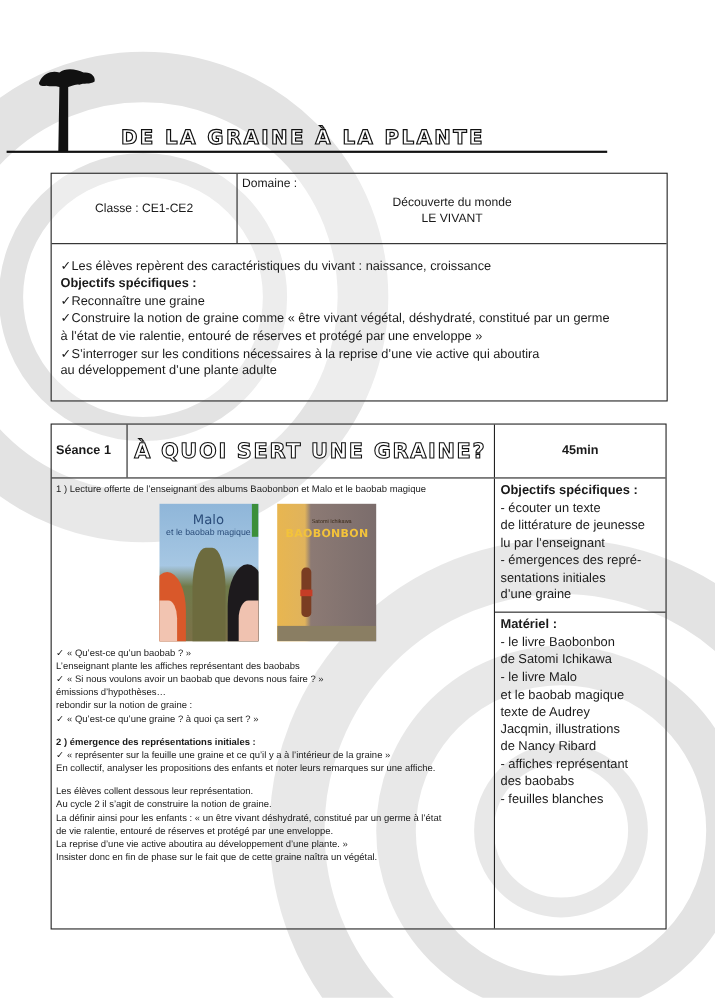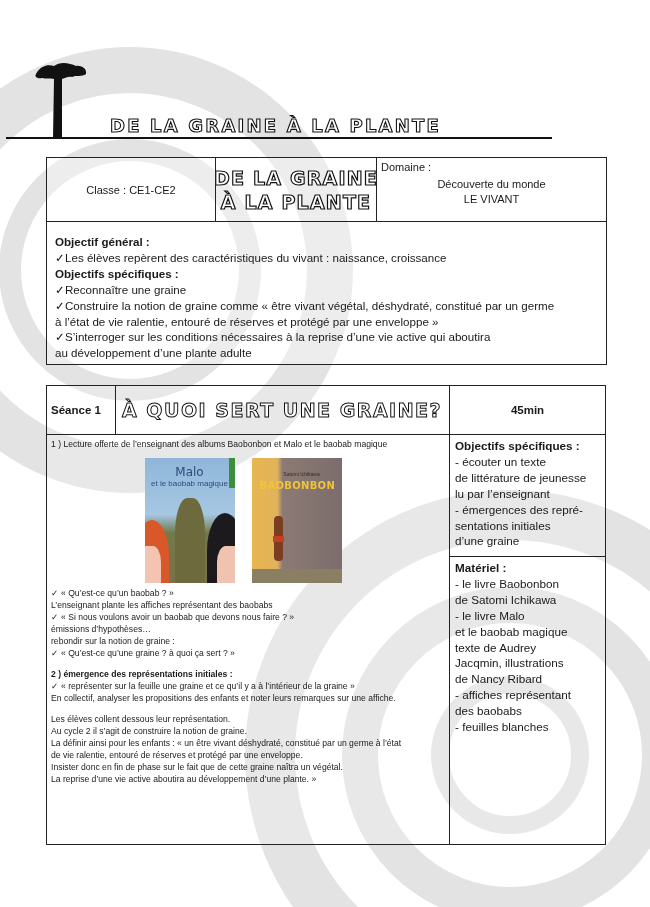--- a/index.html
+++ b/index.html
@@ -89,34 +89,29 @@
   </svg>
   <div class="header-title">DE LA GRAINE À LA PLANTE</div>
   <div class="header-rule"></div>
 </div>
 
 <div class="info-table">
   <div class="info-top">
     <div class="cell-class">
       <span>Classe : CE1-CE2</span>
     </div>
-    <div class="cell-title">
-      <div class="big">DE LA GRAINE</div>
-      <div class="big">À LA PLANTE</div>
-    </div>
     <div class="cell-domain">
       <div class="lbl">Domaine :</div>
       <div class="val">
         <div>Découverte du monde</div>
         <div>LE VIVANT</div>
       </div>
     </div>
   </div>
   <div class="info-body">
-    <div class="bold">Objectif général :</div>
     <div><span class="check">✓</span><span>Les élèves repèrent des caractéristiques du vivant : naissance, croissance</span></div>
     <div class="bold">Objectifs spécifiques :</div>
     <div><span class="check">✓</span><span>Reconnaître une graine</span></div>
     <div><span class="check">✓</span><span>Construire la notion de graine comme « être vivant végétal, déshydraté, constitué par un germe</span></div>
     <div>à l’état de vie ralentie, entouré de réserves et protégé par une enveloppe »</div>
     <div><span class="check">✓</span><span>S’interroger sur les conditions nécessaires à la reprise d’une vie active qui aboutira</span></div>
     <div>au développement d’une plante adulte</div>
   </div>
 </div>
 
@@ -156,22 +151,22 @@
       <div><span class="check">✓</span><span>« Qu’est-ce qu’une graine ? à quoi ça sert ? »</span></div>
       <div class="p-gap"></div>
       <div class="bold">2 ) émergence des représentations initiales :</div>
       <div><span class="check">✓</span><span>« représenter sur la feuille une graine et ce qu’il y a à l’intérieur de la graine »</span></div>
       <div>En collectif, analyser les propositions des enfants et noter leurs remarques sur une affiche.</div>
       <div class="p-gap"></div>
       <div>Les élèves collent dessous leur représentation.</div>
       <div>Au cycle 2 il s’agit de construire la notion de graine.</div>
       <div>La définir ainsi pour les enfants : « un être vivant déshydraté, constitué par un germe à l’état</div>
       <div>de vie ralentie, entouré de réserves et protégé par une enveloppe.</div>
+      <div>La reprise d’une vie active aboutira au développement d’une plante. »</div>
       <div>Insister donc en fin de phase sur le fait que de cette graine naîtra un végétal.</div>
-      <div>La reprise d’une vie active aboutira au développement d’une plante. »</div>
     </div>
     <div class="sess-side">
       <div class="side-obj">
         <div class="bold">Objectifs spécifiques :</div>
         <div>- écouter un texte</div>
         <div>de littérature de jeunesse</div>
         <div>lu par l’enseignant</div>
         <div>- émergences des repré-</div>
         <div>sentations initiales</div>
         <div>d’une graine</div>

